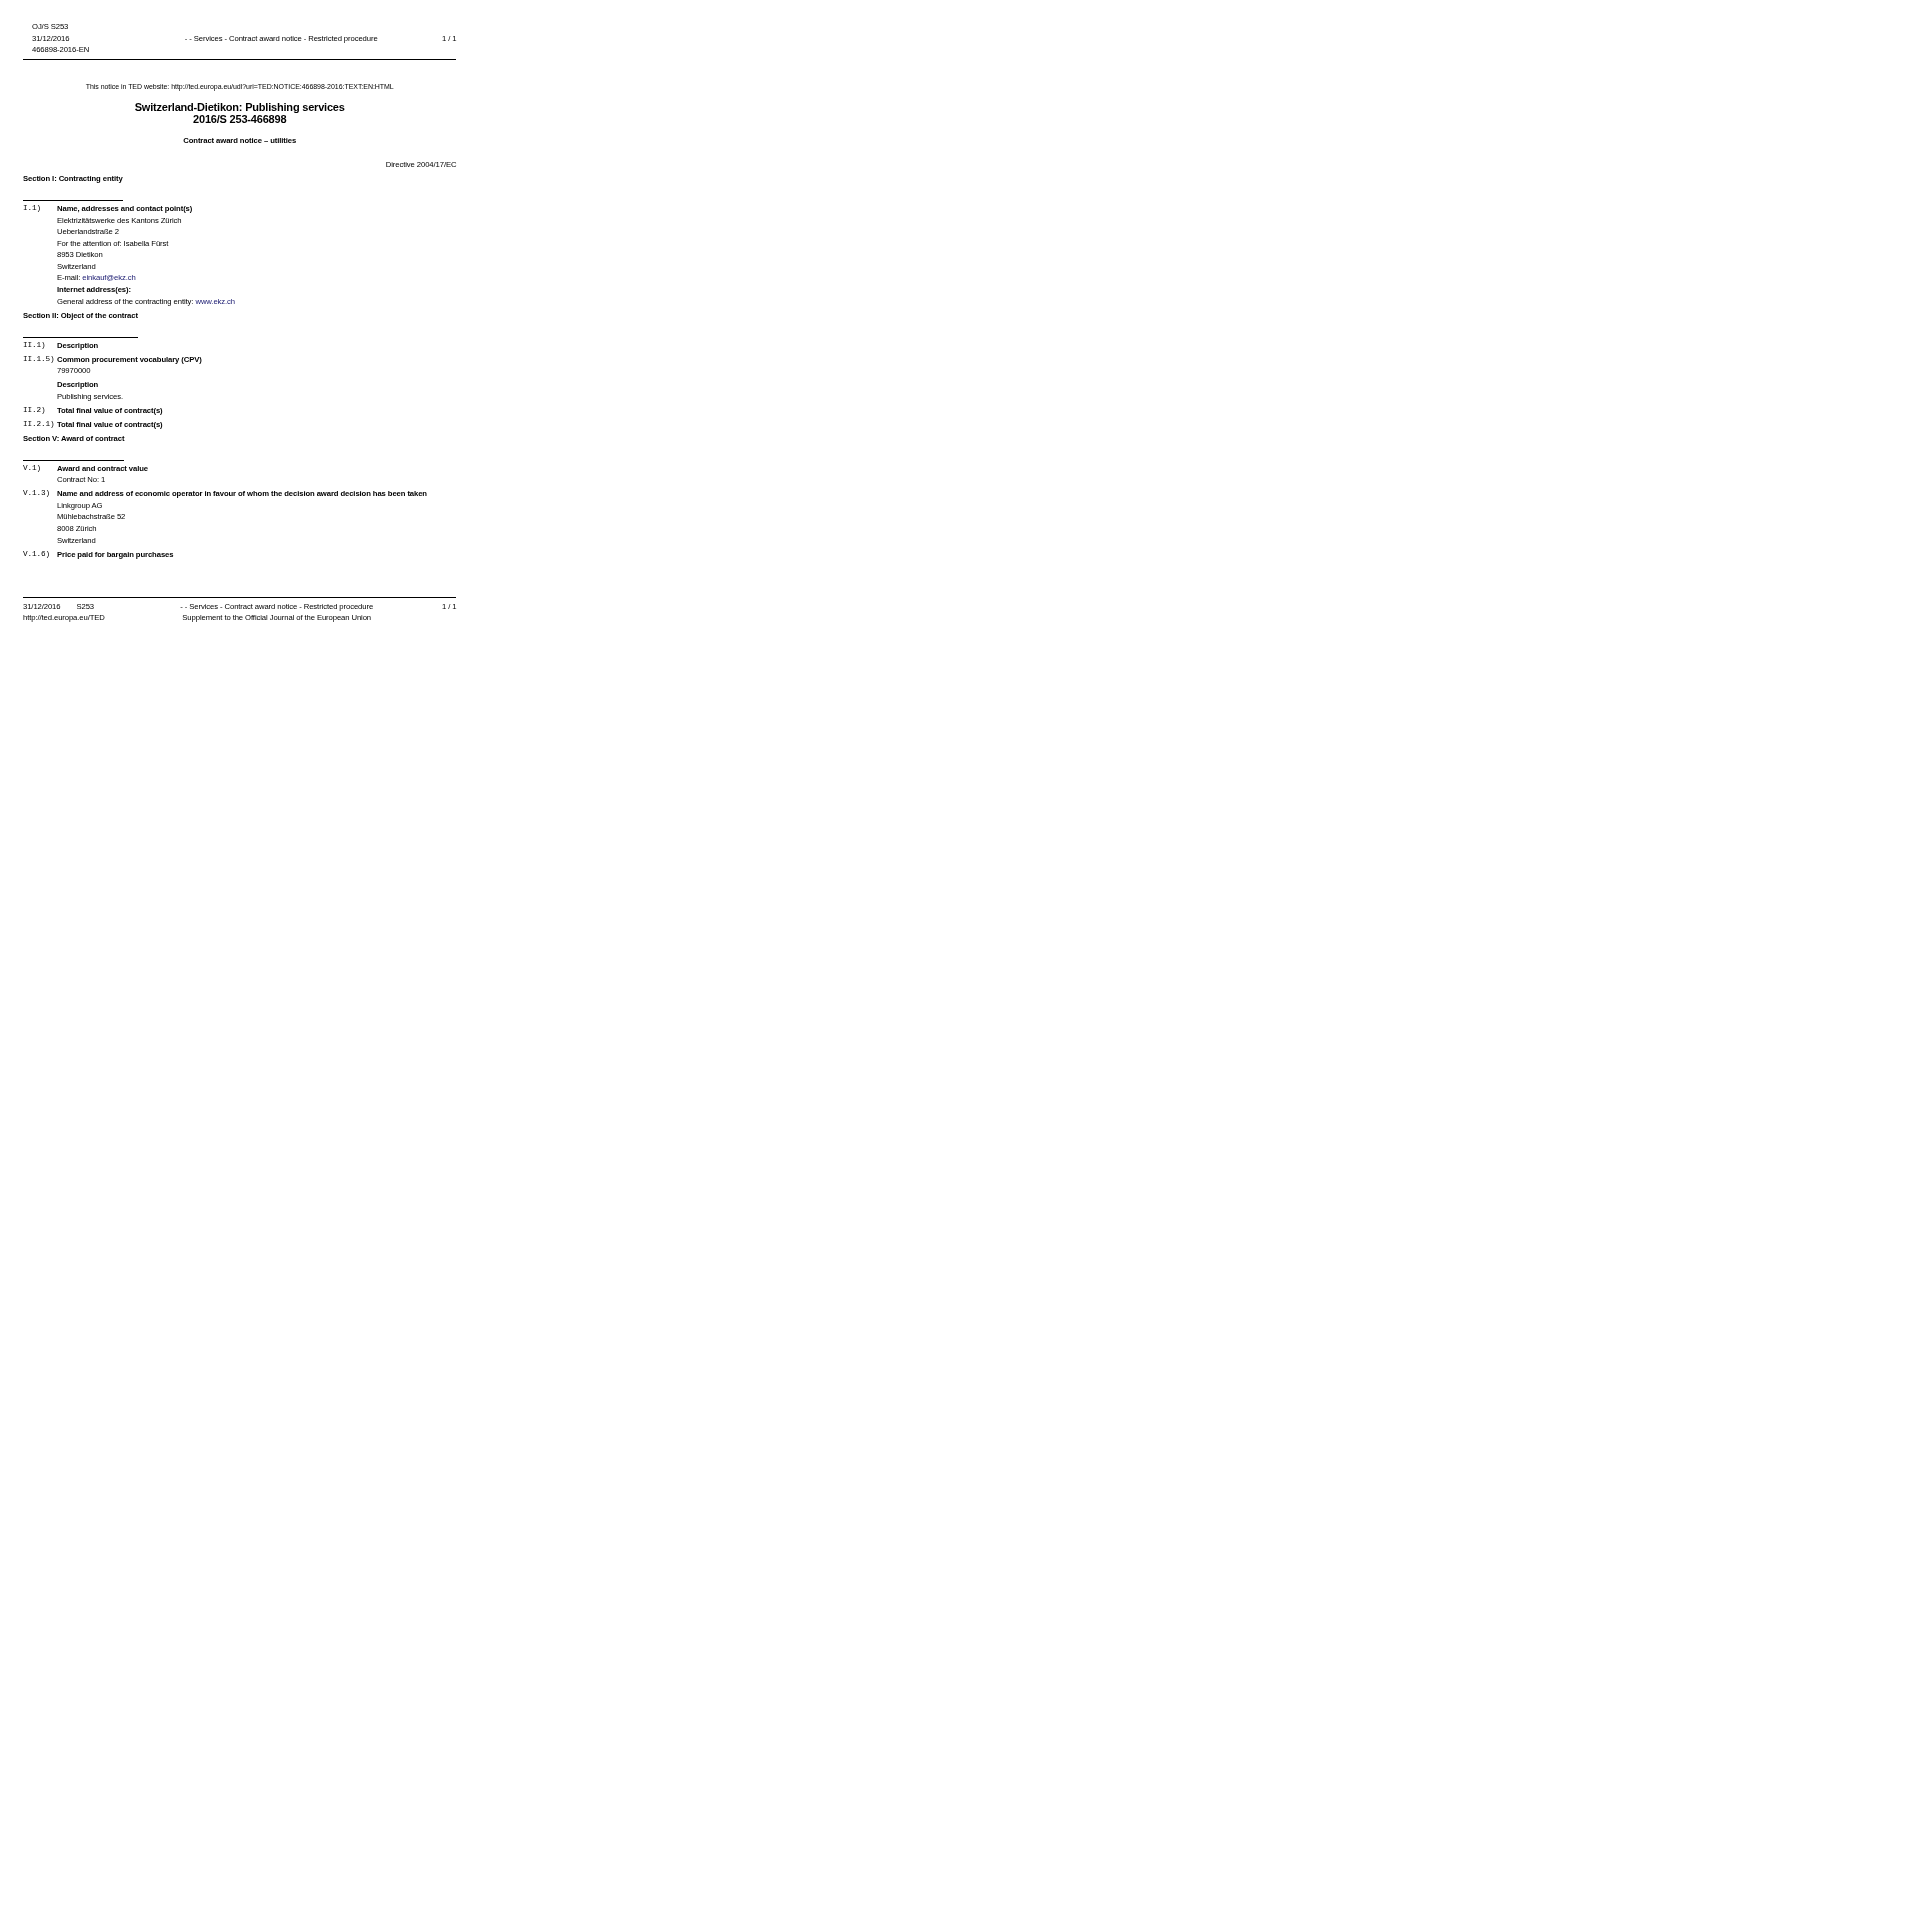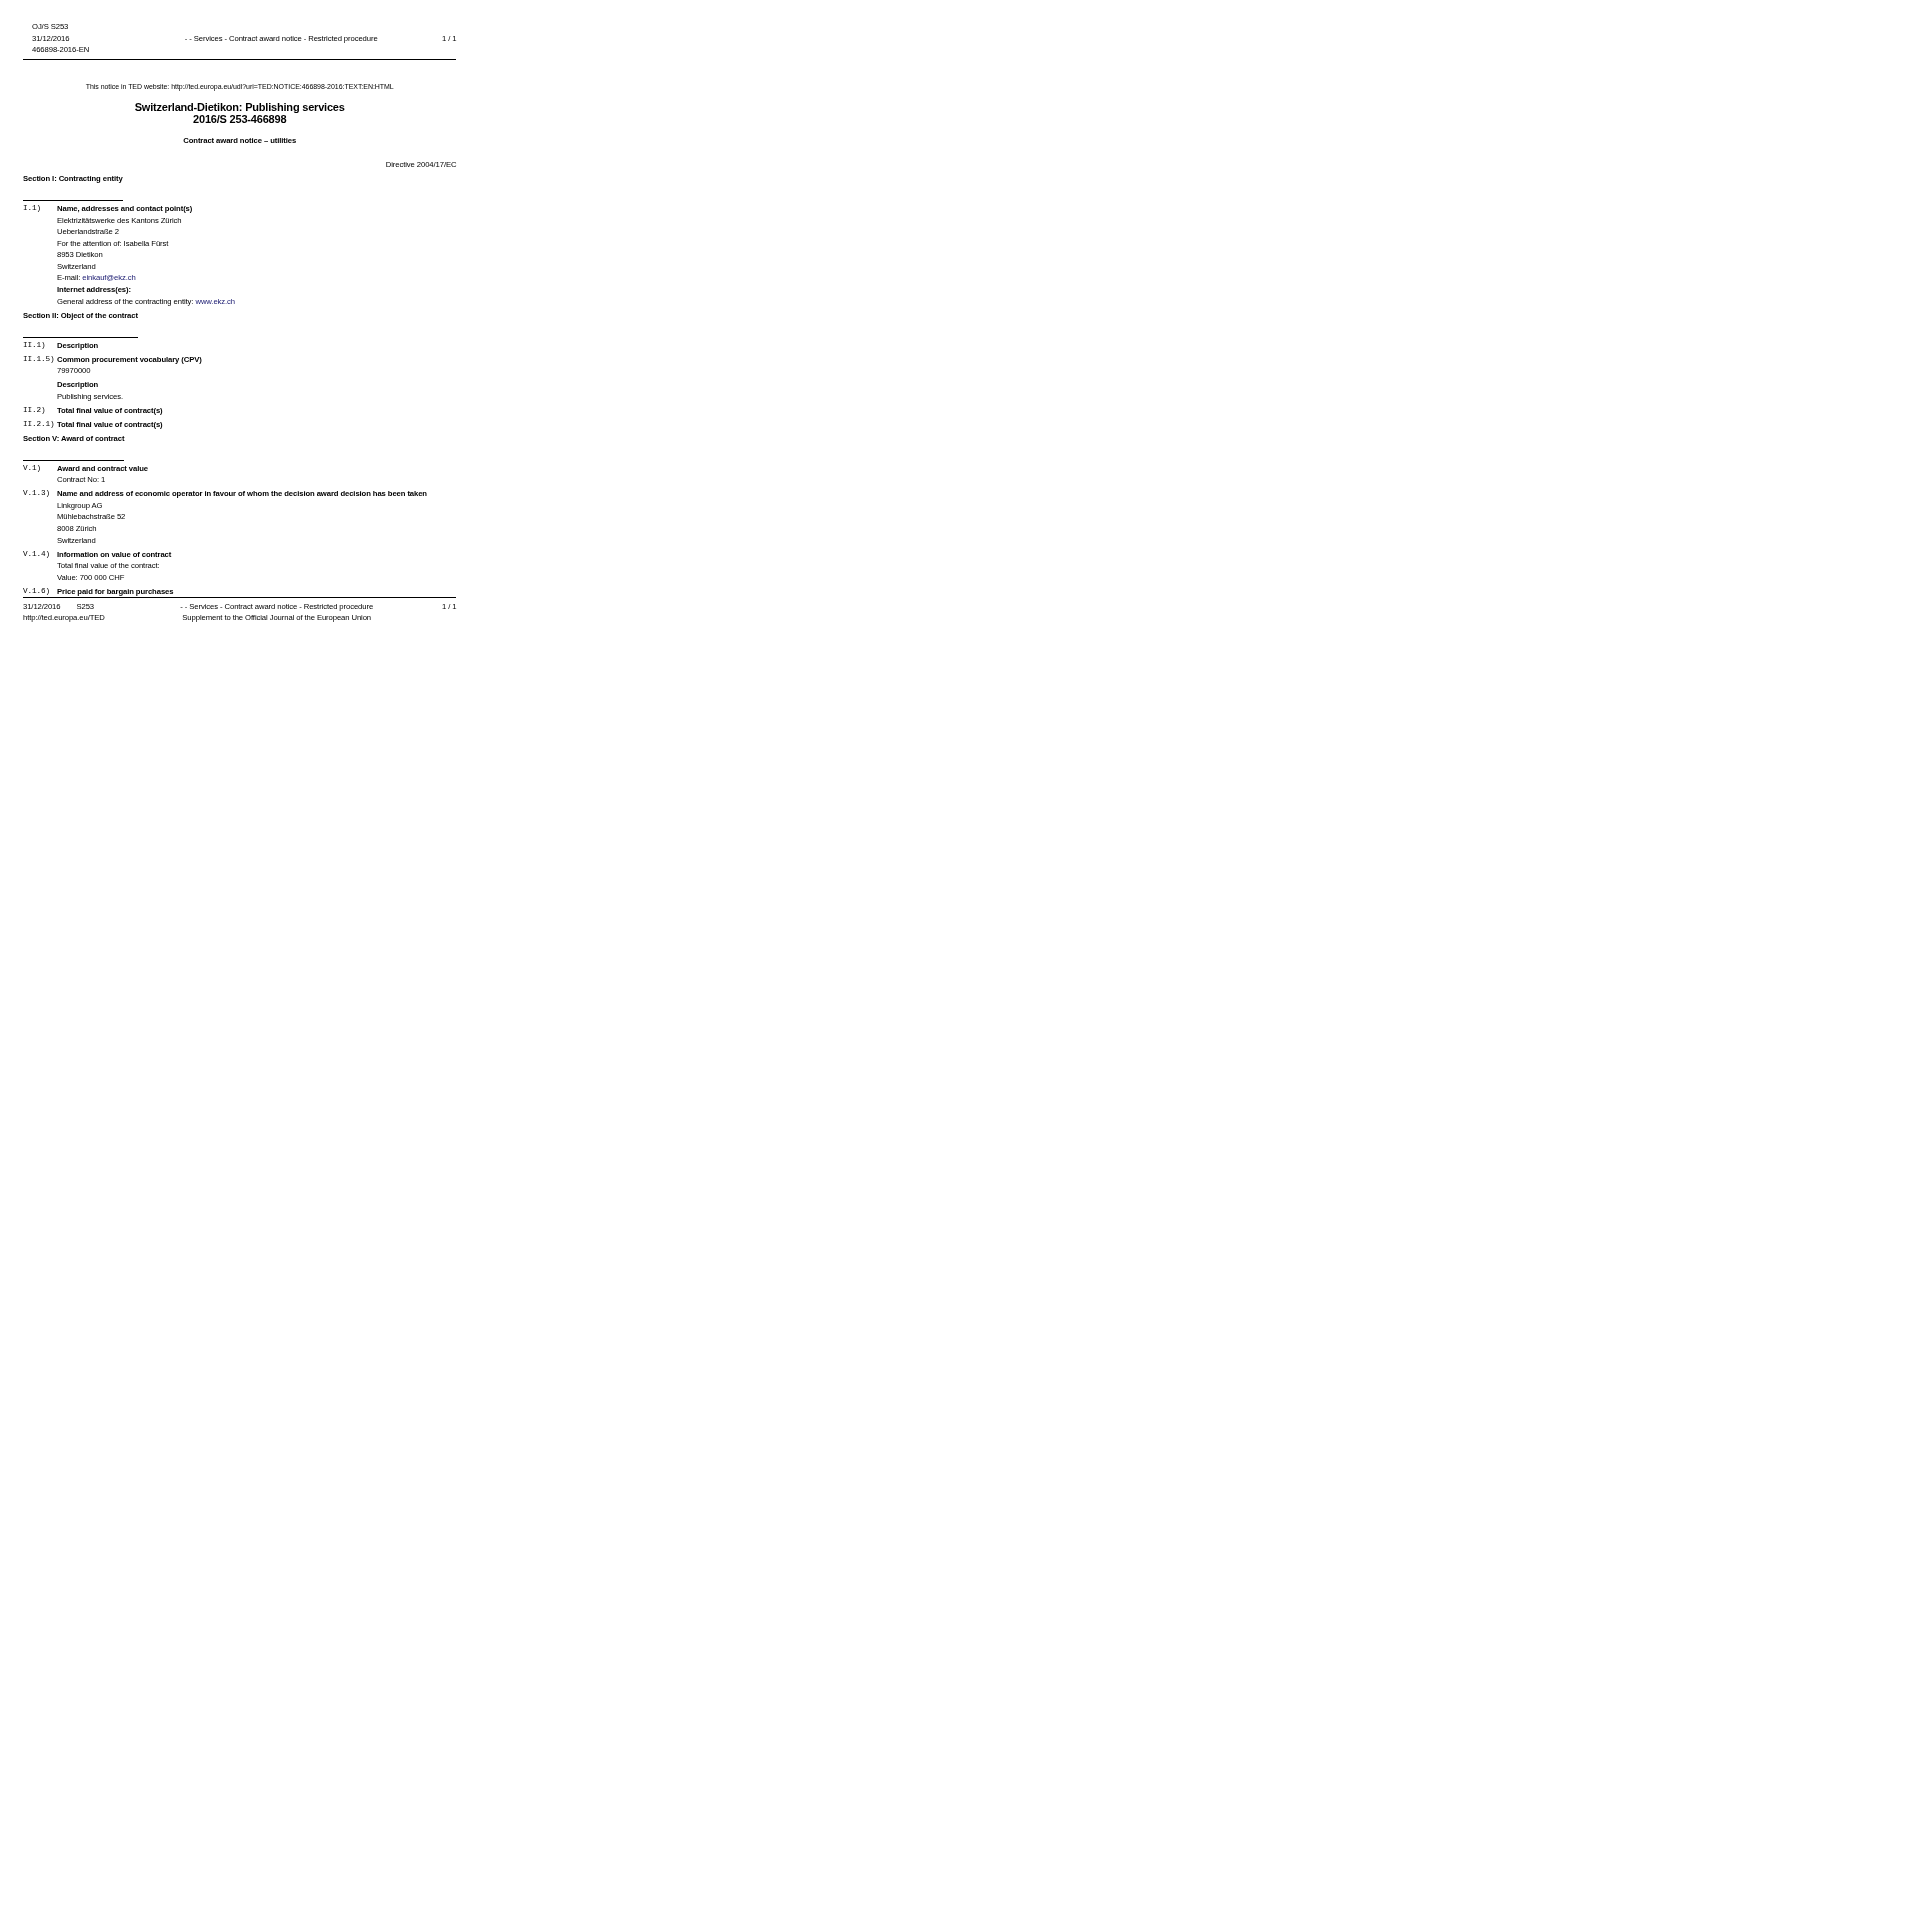--- a/index.html
+++ b/index.html
@@ -128,28 +128,20 @@
         <div class="item-label">V.1.3)</div>
         <div class="item-body">
           <div class="item-title">Name and address of economic operator in favour of whom the decision award decision has been taken</div>
           <div class="line"><span>Linkgroup AG</span></div>
           <div class="line"><span>Mühlebachstraße 52</span></div>
           <div class="line"><span>8008 Zürich</span></div>
           <div class="line"><span>Switzerland</span></div>
         </div>
       </div>
       <div class="item">
-        <div class="item-label">V.1.4)</div>
-        <div class="item-body">
-          <div class="item-title">Information on value of contract</div>
-          <div class="line"><span>Total final value of the contract:</span></div>
-          <div class="line"><span>Value: 700 000 CHF</span></div>
-        </div>
-      </div>
-      <div class="item">
         <div class="item-label">V.1.6)</div>
         <div class="item-body">
           <div class="item-title">Price paid for bargain purchases</div>
         </div>
       </div>
     </div>
 
   <div class="footer">
     <div class="rule" style="margin-top:0"></div>
     <div class="f-grid">

